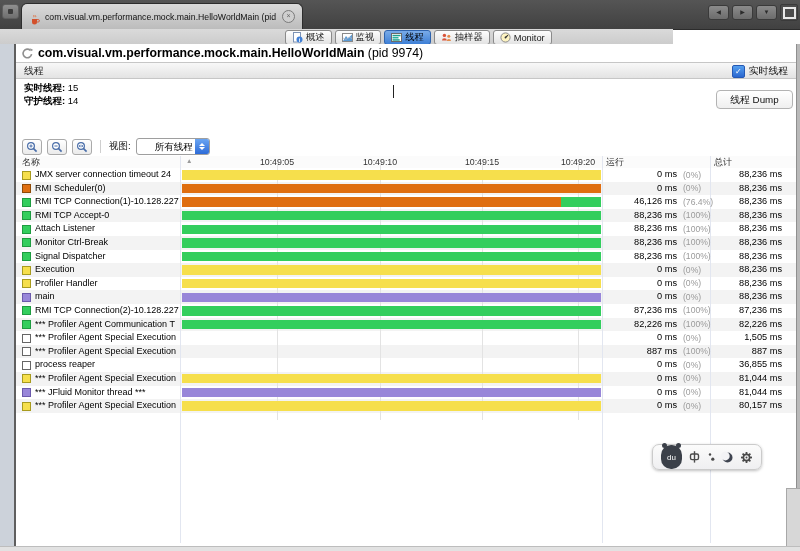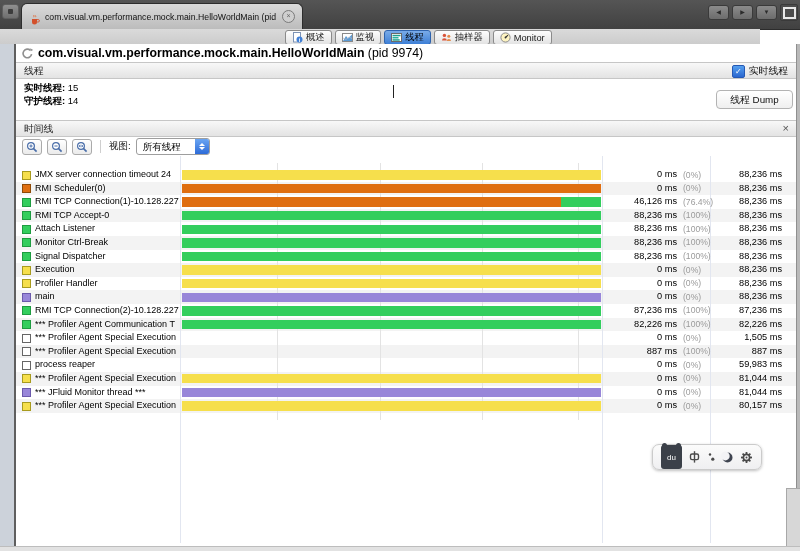--- a/index.html
+++ b/index.html
@@ -20,21 +20,21 @@
     line-height:9px;text-align:center;background:#cfcfcf;flex:0 0 auto;}
   .nav-btns{position:absolute;right:2px;top:4px;display:flex;align-items:center;gap:3px;}
   .nav-btn{width:21px;height:15px;border:1px solid #3a3a3a;border-radius:3px;margin:0;padding:0;
     background:linear-gradient(#8b8b8b,#6c6c6c);color:#2b2b2b;font-size:6px;line-height:13px;text-align:center;
     font-family:inherit;}
   .win-max{width:16px;height:15px;border:1px solid #3a3a3a;border-radius:2px;background:#4d4d4d;
     display:flex;align-items:center;justify-content:center;}
   .win-max span{width:9px;height:8px;border:2px solid #e8e8e8;display:block;}
 
   
-  .subtabbar{position:absolute;left:0;top:29px;width:760px;height:15px;
+  .subtabbar{position:absolute;left:0;top:29px;width:673px;height:15px;
     background:linear-gradient(#dadada,#cccccc);border-bottom:1px solid #a2a2a2;}
   .segments{position:absolute;left:285px;top:1px;display:flex;gap:3px;}
   .seg{height:13px;display:flex;align-items:center;gap:3px;padding:0 6px;border:1px solid #8a8a8a;border-radius:3px;
     background:linear-gradient(#fdfdfd,#e3e3e3);font-size:9.3px;color:#1a1a1a;white-space:nowrap;}
   .seg.active{background:linear-gradient(#79abe8,#3d7fd6);border-color:#2e63ad;color:#000;}
   .ticon{width:11px;height:11px;display:inline-block;flex:0 0 auto;}
 
   
   .leftstrip{position:absolute;left:0;top:44px;width:14px;height:507px;background:#ccd2da;border-right:2px solid #5f5f5f;}
   .rightline{position:absolute;left:796px;top:44px;width:1px;height:507px;background:#8f8f8f;}
@@ -69,21 +69,21 @@
 
   
   .tl-toolbar{position:absolute;left:0;top:93px;width:100%;height:19px;display:flex;align-items:center;}
   .zbtn{width:20px;height:16px;margin-left:0;border:1px solid #aaaaaa;border-radius:3px;
     background:linear-gradient(#ffffff,#ebebeb);display:flex;align-items:center;justify-content:center;padding:0;}
   .zbtn + .zbtn{margin-left:5px;}
   .zbtn:first-child{margin-left:6px;}
   .tsep{width:1px;height:13px;background:#cfcfcf;margin:0 8px;}
   .view-label{font-size:9.5px;color:#111;margin-right:5px;}
   .combo{position:relative;width:74px;height:17px;border:1px solid #9e9e9e;border-radius:3px;background:#fff;
-    font-size:9.5px;color:#000;line-height:16px;padding-left:6px;box-sizing:border-box;}
+    font-size:9.5px;color:#000;line-height:16px;padding-left:18px;box-sizing:border-box;}
   .combo .stepper{position:absolute;right:0;top:0;width:14px;height:15px;border-radius:0 2px 2px 0;
     background:linear-gradient(#6aa5f2,#2d6bd8);display:flex;flex-direction:column;align-items:center;justify-content:center;gap:1px;}
   .combo .stepper i{display:block;width:0;height:0;border-left:3px solid transparent;border-right:3px solid transparent;}
   .combo .stepper i.up{border-bottom:3px solid #fff;}
   .combo .stepper i.dn{border-top:3px solid #fff;}
 
   
   .thead{position:absolute;left:0;top:112px;width:100%;height:12px;background:#fbfbfb;border-bottom:1px solid #e2e2e2;}
   .thead .h{position:absolute;top:0;font-size:9px;line-height:12px;color:#333;}
   .h-name{left:6px;} .h-run{left:590px;} .h-tot{left:698px;}
@@ -105,21 +105,21 @@
 
   
   .vsep{position:absolute;top:112px;width:1px;height:387px;background:#e2e6f0;z-index:5;}
   .grid{position:absolute;top:119px;width:1px;height:257px;background:#e3e3e3;z-index:5;}
 
   
   .ime{position:absolute;left:636px;top:400px;width:110px;height:26px;border:1px solid #cbcbcb;border-radius:7px;
     background:linear-gradient(#fbfbfb,#efeff1);box-shadow:0 1px 3px rgba(0,0,0,.25);
     display:flex;align-items:center;justify-content:space-between;padding:0 8px;box-sizing:border-box;z-index:20;}
   .ime .slot{display:flex;align-items:center;justify-content:center;height:100%;}
-  .badge{width:21px;height:17px;background:#3b4049;border-radius:3px;color:#fff;font-size:8px;font-weight:normal;
+  .badge{width:21px;height:17px;background:#3b4049;border-radius:10px;color:#fff;font-size:8px;font-weight:normal;
     line-height:17px;text-align:center;position:relative;}
   .badge:before,.badge:after{content:"";position:absolute;top:-2px;width:5px;height:5px;border-radius:50%;background:#3b4049;}
   .badge:before{left:1px;} .badge:after{right:1px;}
 </style>
 </head>
 <body>
 
 <div class="screen">
 
   <div class="tabbar">
@@ -226,24 +226,20 @@
         <span class="cbox">✓</span>
         <span class="viz-label">实时线程</span>
       </span>
     </div>
 
     <div class="statline" style="top:38px;"><b>实时线程:</b> <span>15</span></div>
     <div class="statline" style="top:51px;"><b>守护线程:</b> <span>14</span></div>
     <div class="caret"></div>
     <button class="dump-btn">线程 Dump</button>
 
-    <div class="secbar sec2">
-      <span class="sectitle">时间线</span>
-      <span class="sec-close">×</span>
-    </div>
 
     <div class="tl-toolbar">
       <button class="zbtn">
         <svg width="12" height="12" viewBox="0 0 12 12">
             <circle cx="5" cy="5" r="3.4" fill="#fff" stroke="#4a6ea9" stroke-width="1.2"></circle>
             <line x1="7.6" y1="7.6" x2="10.6" y2="10.6" stroke="#4a6ea9" stroke-width="1.6"></line>
             <line x1="3.4" y1="5" x2="6.6" y2="5" stroke="#4a6ea9" stroke-width="1"></line>
             <line x1="5" y1="3.4" x2="5" y2="6.6" stroke="#4a6ea9" stroke-width="1"></line>
           </svg>
       </button>
@@ -265,20 +261,30 @@
       <span class="view-label">视图:</span>
       <span class="combo">
         <span>所有线程</span>
         <span class="stepper">
             <i class="up"></i>
             <i class="dn"></i>
           </span>
       </span>
     </div>
 
+    <div class="thead">
+      <span class="h h-name">名称</span>
+      <span class="sort-ar">▲</span>
+      <span class="h h-run">运行</span>
+      <span class="h h-tot">总计</span>
+    <div class="tick" style="left: 261px;">10:49:05</div>
+        <div class="tick" style="left: 364px;">10:49:10</div>
+        <div class="tick" style="left: 466px;">10:49:15</div>
+        <div class="tick" style="left: 562px;">10:49:20</div>
+      </div>
 
     <div class="rows">
         <div class="trow">
           <div class="sq" style="background: rgb(246, 223, 76); border-color: rgb(168, 155, 30);"></div>
           <div class="nm">JMX server connection timeout 24</div>
           <div class="tl">
             <div class="bar" style="left: 0%; width: 100%; background: rgb(246, 223, 76);"></div>
           </div>
           <div class="run">0 ms</div>
           <div class="pct">(0%)</div>
@@ -410,21 +416,21 @@
           <div class="run">887 ms</div>
           <div class="pct">(100%)</div>
           <div class="tot">887 ms</div>
         </div>
         <div class="trow">
           <div class="sq" style="background: rgb(255, 255, 255); border-color: rgb(102, 102, 102);"></div>
           <div class="nm">process reaper</div>
           <div class="tl"></div>
           <div class="run">0 ms</div>
           <div class="pct">(0%)</div>
-          <div class="tot">59,983 ms</div>
+          <div class="tot">36,855 ms</div>
         </div>
         <div class="trow alt">
           <div class="sq" style="background: rgb(246, 223, 76); border-color: rgb(168, 155, 30);"></div>
           <div class="nm">*** Profiler Agent Special Execution</div>
           <div class="tl">
             <div class="bar" style="left: 0%; width: 100%; background: rgb(246, 223, 76);"></div>
           </div>
           <div class="run">0 ms</div>
           <div class="pct">(0%)</div>
           <div class="tot">81,044 ms</div>

